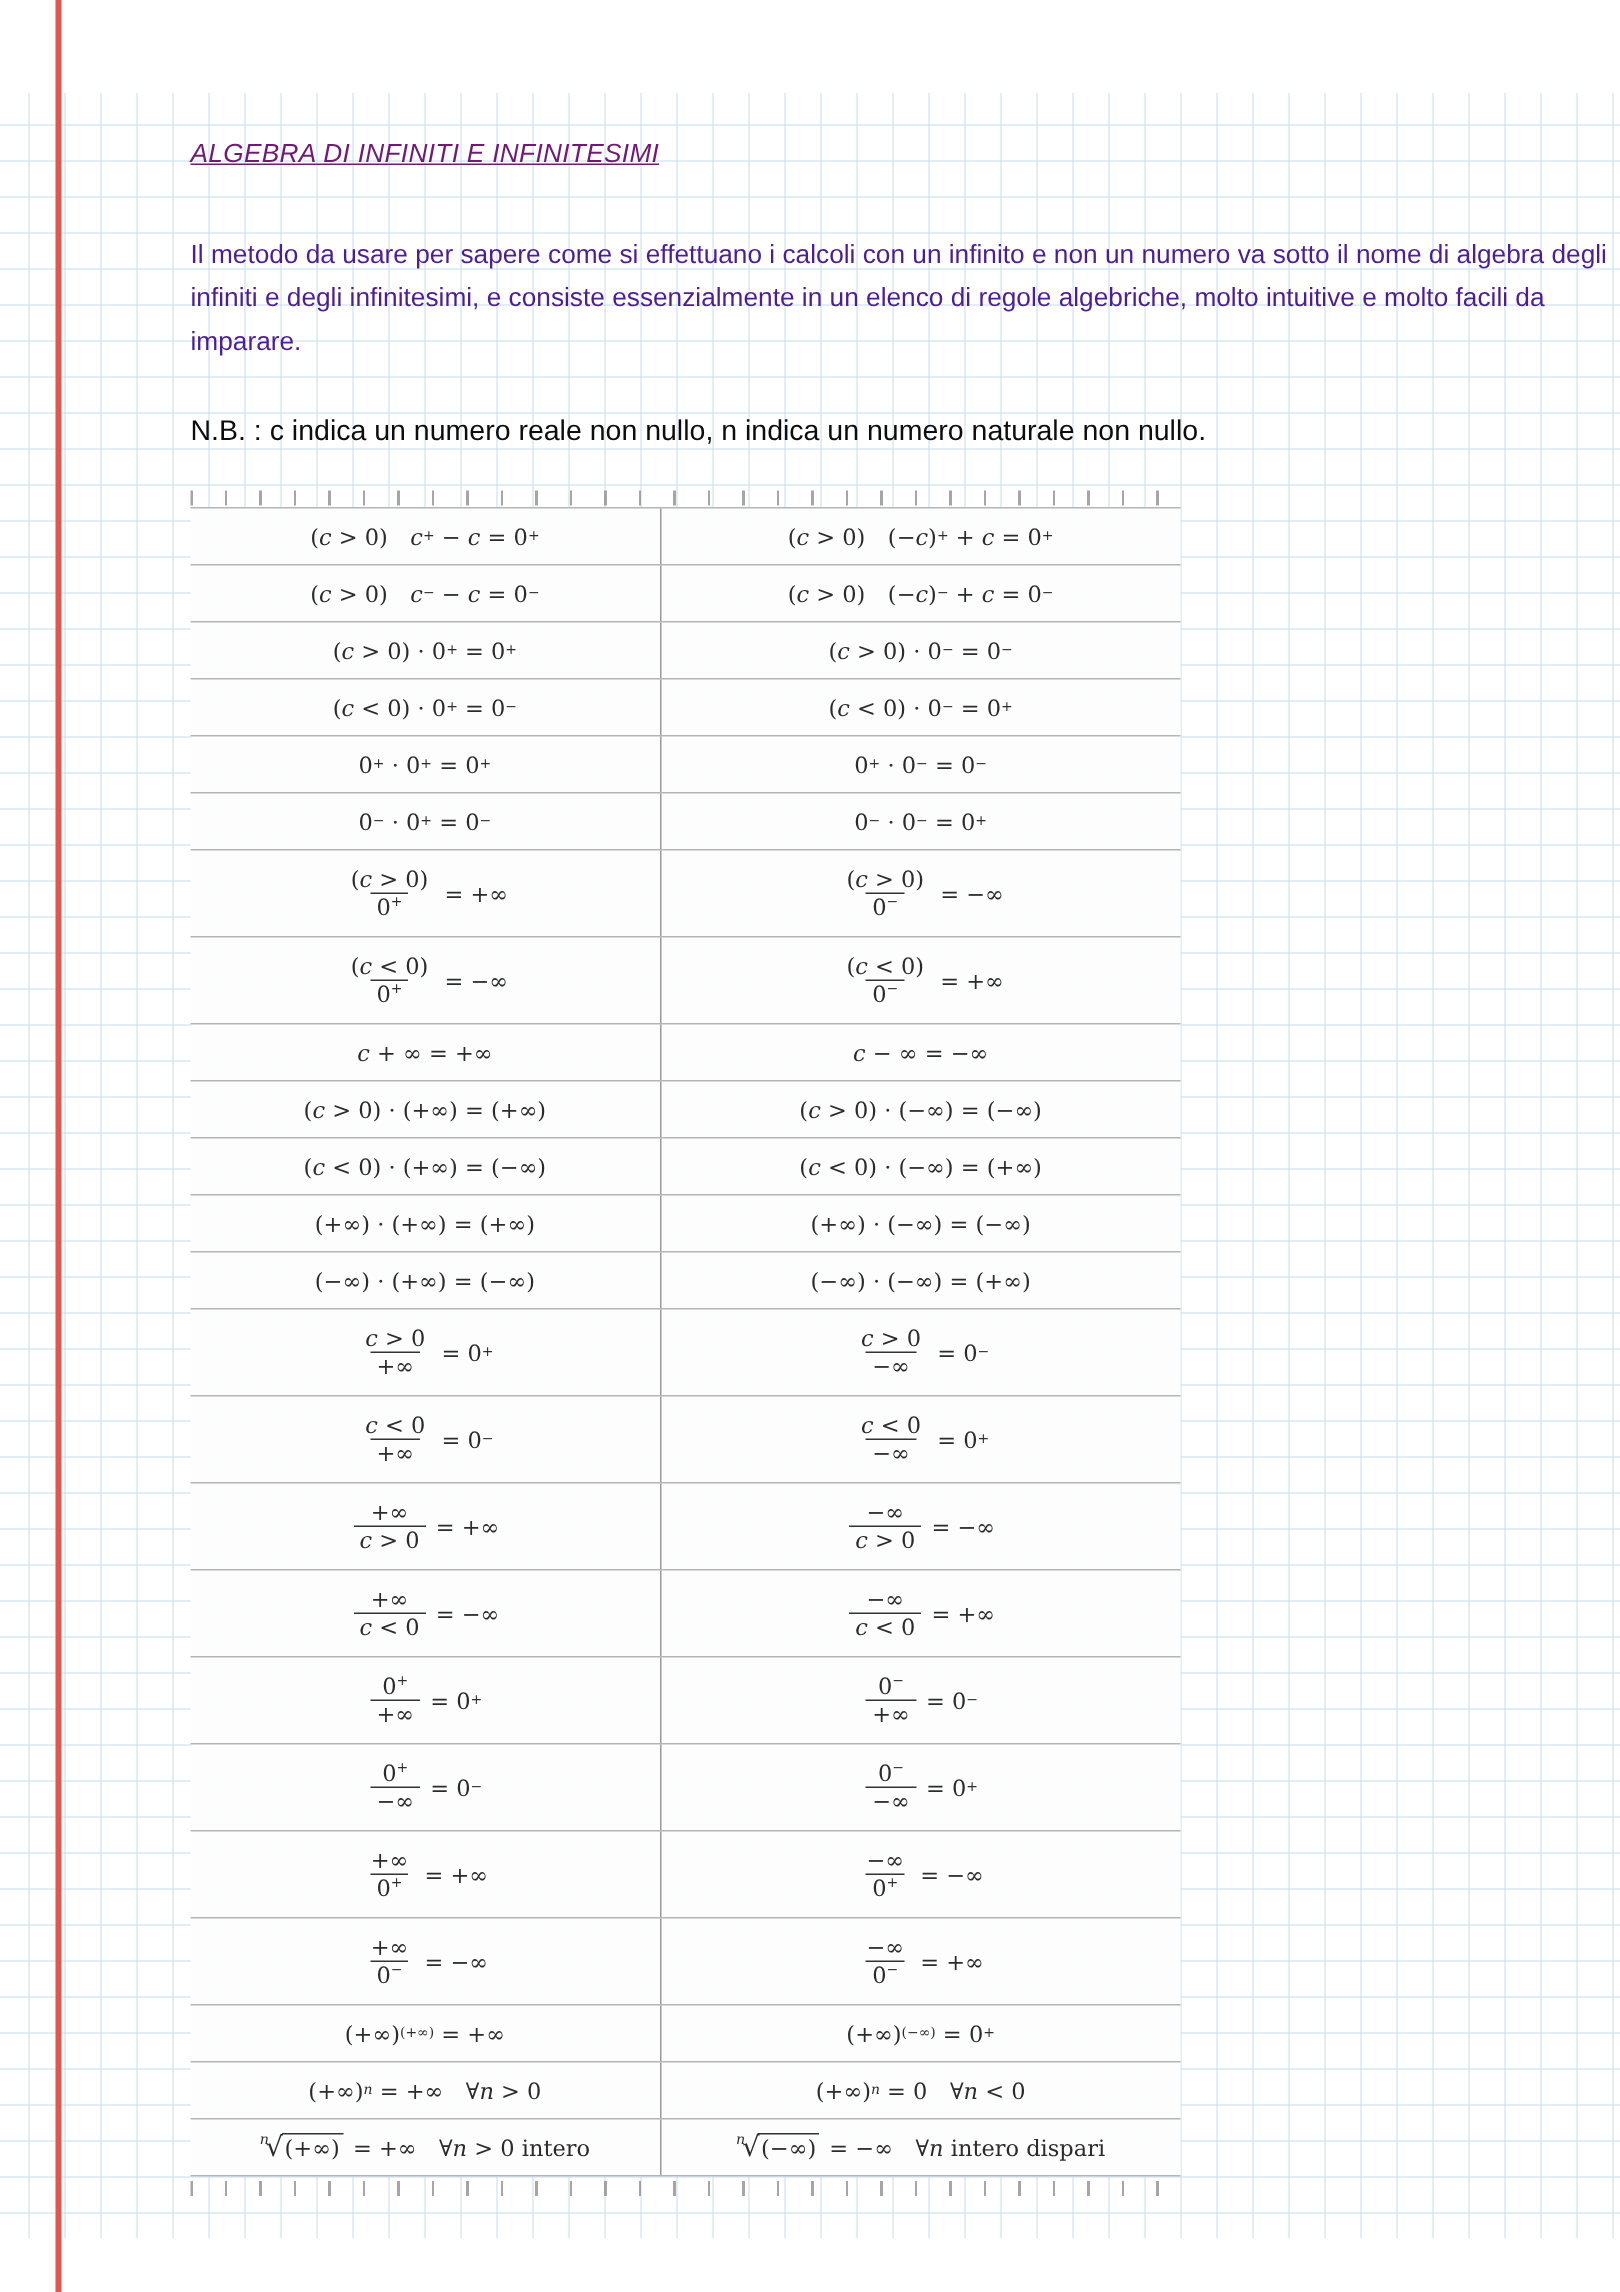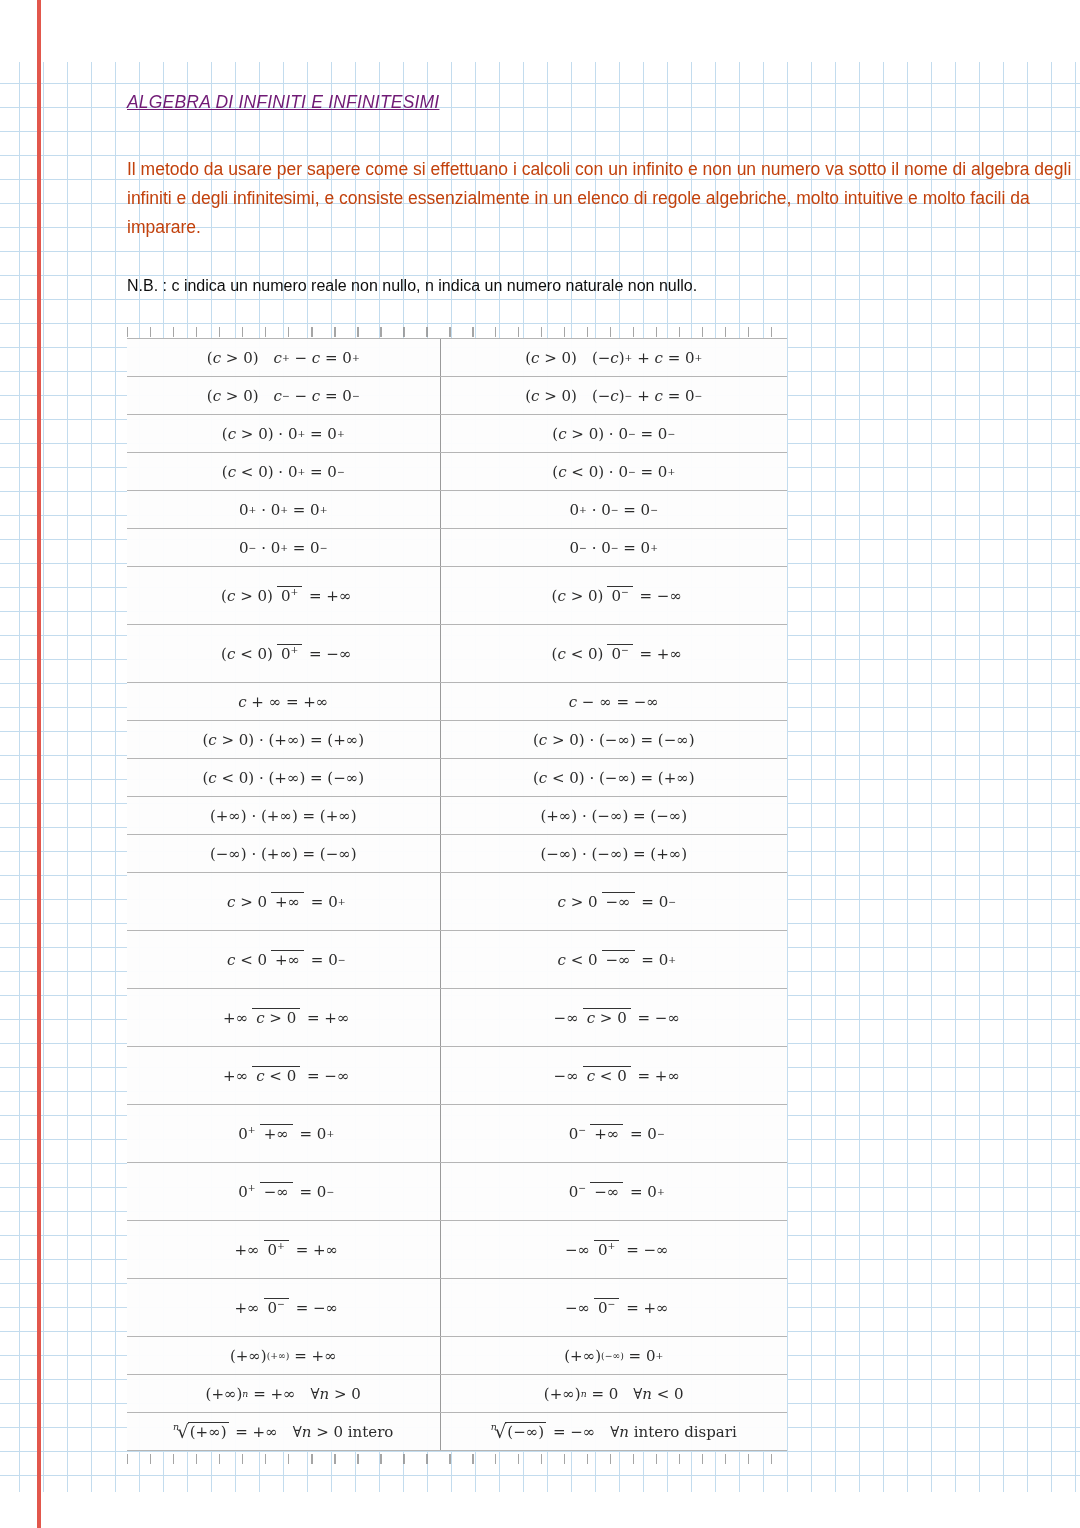--- a/index.html
+++ b/index.html
@@ -23,25 +23,25 @@
     position:absolute; left:37px; top:0; width:4px; height:1528px;
     background:#e2574c;
   }
   .page-title {
     position:absolute; left:127px; top:92px;
     font-size:17.5px; font-style:italic; text-decoration:underline;
     letter-spacing:.2px; color:#701a75;
   }
   .intro-paragraph {
     position:absolute; left:127px; top:155px; width:952px;
-    font-size:17.5px; line-height:29px; color:#c2410c;
+    font-size:17.5px; line-height:29px; color:#4c1d95;
   }
   .nb-note {
     position:absolute; left:127px; top:277px; width:952px;
-    font-size:16px; color:#0d0d0d;
+    font-size:19px; color:#0d0d0d;
   }
   .ticks {
     position:absolute; left:127px; width:660px; height:10px;
     background-image:repeating-linear-gradient(to right, #8f8f8f 0 1.5px, transparent 1.5px 23px);
     opacity:.8;
   }
   .ticks-top { top:327px; }
   .ticks-bottom { top:1454px; }
   .rules-table {
     position:absolute; left:127px; top:338px; width:660px;
@@ -51,21 +51,21 @@
     font-size:15px; color:#2b2b2b;
   }
   .row { display:flex; border-bottom:1px solid #b5b5b5; }
   .cell { display:flex; align-items:center; justify-content:center; height:37px; white-space:pre; }
   .cell.left  { width:47.5%; border-right:1px solid #9a9a9a; }
   .cell.right { width:52.5%; }
   .row.tall .cell { height:57px; }
   sup { font-size:62%; line-height:0; }
   i { font-style:italic; }
   .frac {
-    display:inline-flex; flex-direction:row; align-items:center;
+    display:inline-flex; flex-direction:column; align-items:center;
     vertical-align:middle; margin:0 2px; line-height:1.2;
   }
   .frac .num, .frac .den { padding:0 4px; }
   .frac .den { border-top:1px solid #333; }
   .root { display:inline-flex; align-items:flex-start; margin-right:2px; }
   .ridx { font-size:9.5px; font-style:italic; margin:-1px -2px 0 0; }
   .rsign { font-size:18px; line-height:1.1; }
   .rbody { border-top:1px solid #333; margin-left:-1px; padding:0 2px; }
 </style>
 </head>

